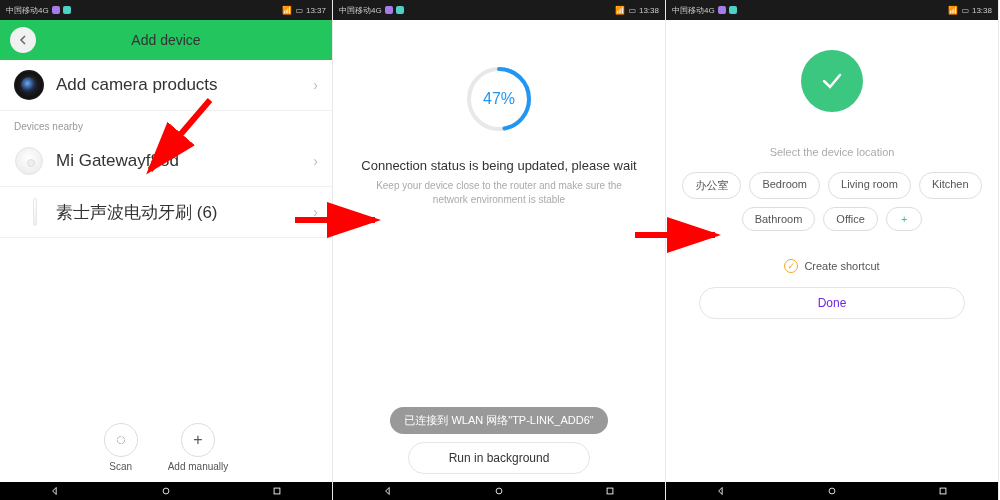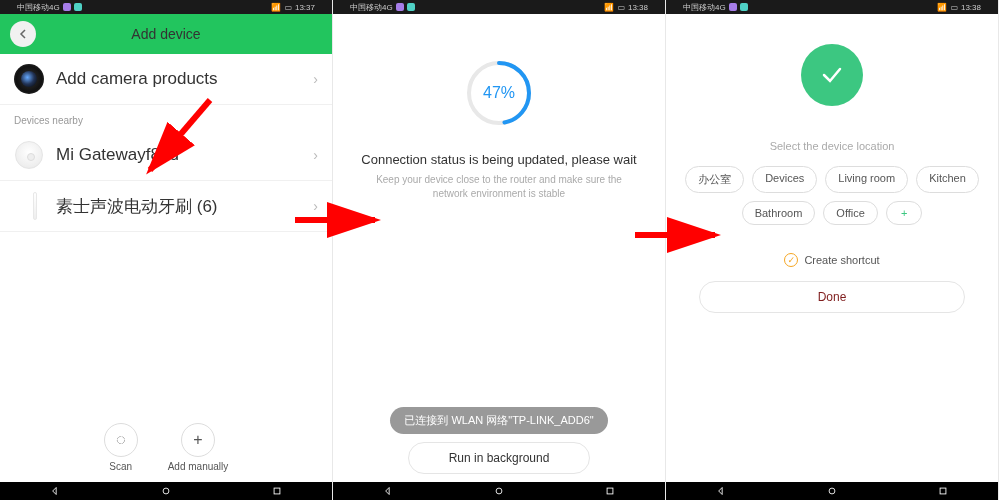--- a/index.html
+++ b/index.html
@@ -1,21 +1,21 @@
 <!DOCTYPE html>
 <html><head>
 <meta charset="utf-8">
 <style>
   * { box-sizing: border-box; margin: 0; padding: 0; }
   body { font-family: -apple-system, "Helvetica Neue", Arial, sans-serif; background: #fff; }
   .row { display: flex; width: 1000px; height: 500px; position: relative; }
   .phone { width: 333px; height: 500px; position: relative; background: #fff; display: flex; flex-direction: column; border-right: 1px solid #e8e8e8; }
   .phone:last-child { border-right: none; }
 
-  .statusbar { height: 14px; background: #1a1a1a; display: flex; align-items: center; justify-content: space-between; padding: 0 17px; color: #ccc; font-size: 8px; }
+  .statusbar { height: 20px; background: #1a1a1a; display: flex; align-items: center; justify-content: space-between; padding: 0 6px; color: #ccc; font-size: 8px; }
   .statusbar .left { display: flex; gap: 3px; align-items: center; }
   .statusbar .right { display: flex; gap: 3px; align-items: center; }
   .statusbar .dot { width: 8px; height: 8px; border-radius: 2px; }
   .statusbar .dot.purple { background: #a67de8; }
   .statusbar .dot.teal { background: #4fd1c5; }
 
   .navbar { height: 18px; background: #000; display: flex; align-items: center; justify-content: space-around; }
   .navbar svg { width: 14px; height: 14px; }
 
   .header { height: 40px; display: flex; align-items: center; justify-content: center; position: relative; background: #22c55e; }
@@ -53,21 +53,21 @@
   
   .screen3-body { flex:1; display:flex; flex-direction:column; align-items:center; padding-top: 30px; }
   .success-circ { width: 62px; height: 62px; border-radius:50%; background:#3cc781; display:flex; align-items:center; justify-content:center; }
   .success-txt { color:#3cc781; font-size:13px; margin-top:14px; }
   .loc-label { color:#aaa; font-size:11px; margin-top: 34px; }
   .chips { display:flex; flex-wrap:wrap; gap:8px; justify-content:center; padding: 14px 16px 0; }
   .chip { border:1px solid #ddd; border-radius: 16px; padding: 5px 12px; font-size:11px; color:#555; }
   .chip.plus { color:#3cc781; padding: 5px 14px; }
   .shortcut { display:flex; align-items:center; gap:6px; font-size:11px; color:#555; margin-top: 28px; }
   .shortcut .chk { width:14px; height:14px; border-radius:50%; border:1px solid #f5a623; display:flex; align-items:center; justify-content:center; color:#f5a623; font-size:9px;}
-  .done-btn { margin: 14px 0 6px; border:1px solid #e5e5e5; border-radius:20px; padding: 8px 0; width: 80%; text-align:center; font-size:12px; color:#7f1d1d;}
+  .done-btn { margin: 14px 0 6px; border:1px solid #e5e5e5; border-radius:20px; padding: 8px 0; width: 80%; text-align:center; font-size:12px; color:#6d28d9;}
 
   
   .arrow { position: absolute; pointer-events: none; }
   .arrow svg { overflow: visible; }
 </style>
 </head>
 <body>
 
 <div class="row">
 
@@ -193,21 +193,21 @@
     </div>
     <div class="screen3-body">
       <div class="success-circ">
         <svg width="30" height="30" viewBox="0 0 30 30">
             <path d="M7 15 L13 21 L23 9" stroke="#fff" stroke-width="2.5" fill="none" stroke-linecap="round"></path>
           </svg>
       </div>
       <div class="loc-label">Select the device location</div>
       <div class="chips">
         <div class="chip">办公室</div>
-        <div class="chip">Devices</div>
+        <div class="chip">Bedroom</div>
         <div class="chip">Living room</div>
         <div class="chip">Kitchen</div>
         <div class="chip">Bathroom</div>
         <div class="chip">Office</div>
         <div class="chip plus">+</div>
       </div>
       <div class="shortcut">
         <div class="chk">✓</div>
         <span>Create shortcut</span>
       </div>

